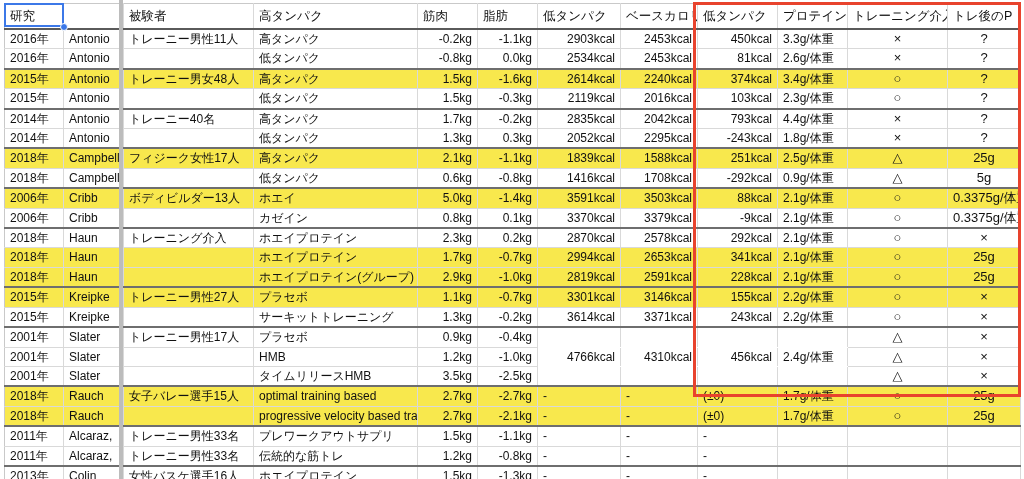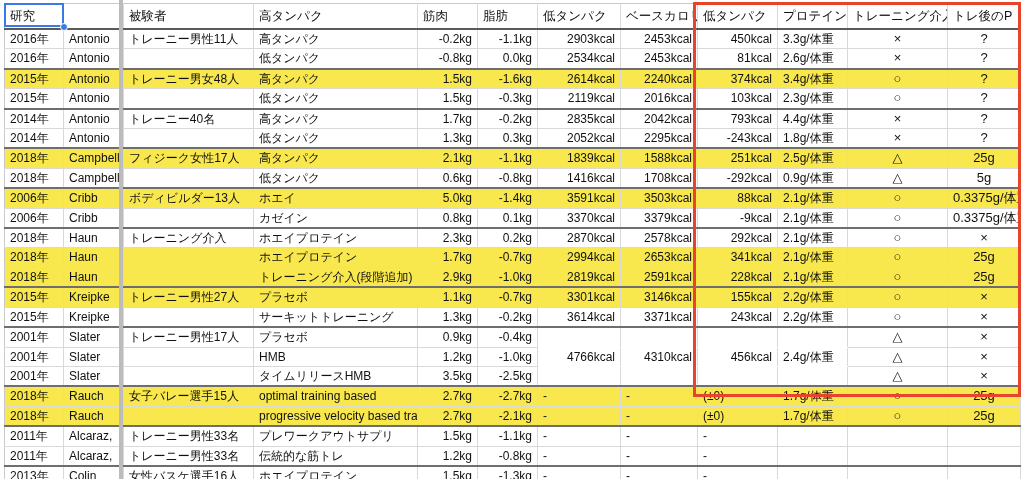--- a/index.html
+++ b/index.html
@@ -237,21 +237,21 @@
           <td class="al-right">2653kcal</td>
           <td class="al-right">341kcal</td>
           <td class="al-left">2.1g/体重</td>
           <td class="al-center">○</td>
           <td class="al-center">25g</td>
         </tr>
         <tr class="yellow group-end">
           <td class="al-left">2018年</td>
           <td class="al-left">Haun</td>
           <td class="al-left"></td>
-          <td class="al-left">トレーニング介入(段階追加)</td>
+          <td class="al-left">ホエイプロテイン(グループ)</td>
           <td class="al-right">2.9kg</td>
           <td class="al-right">-1.0kg</td>
           <td class="al-right">2819kcal</td>
           <td class="al-right">2591kcal</td>
           <td class="al-right">228kcal</td>
           <td class="al-left">2.1g/体重</td>
           <td class="al-center">○</td>
           <td class="al-center">25g</td>
         </tr>
         <tr class="yellow">

